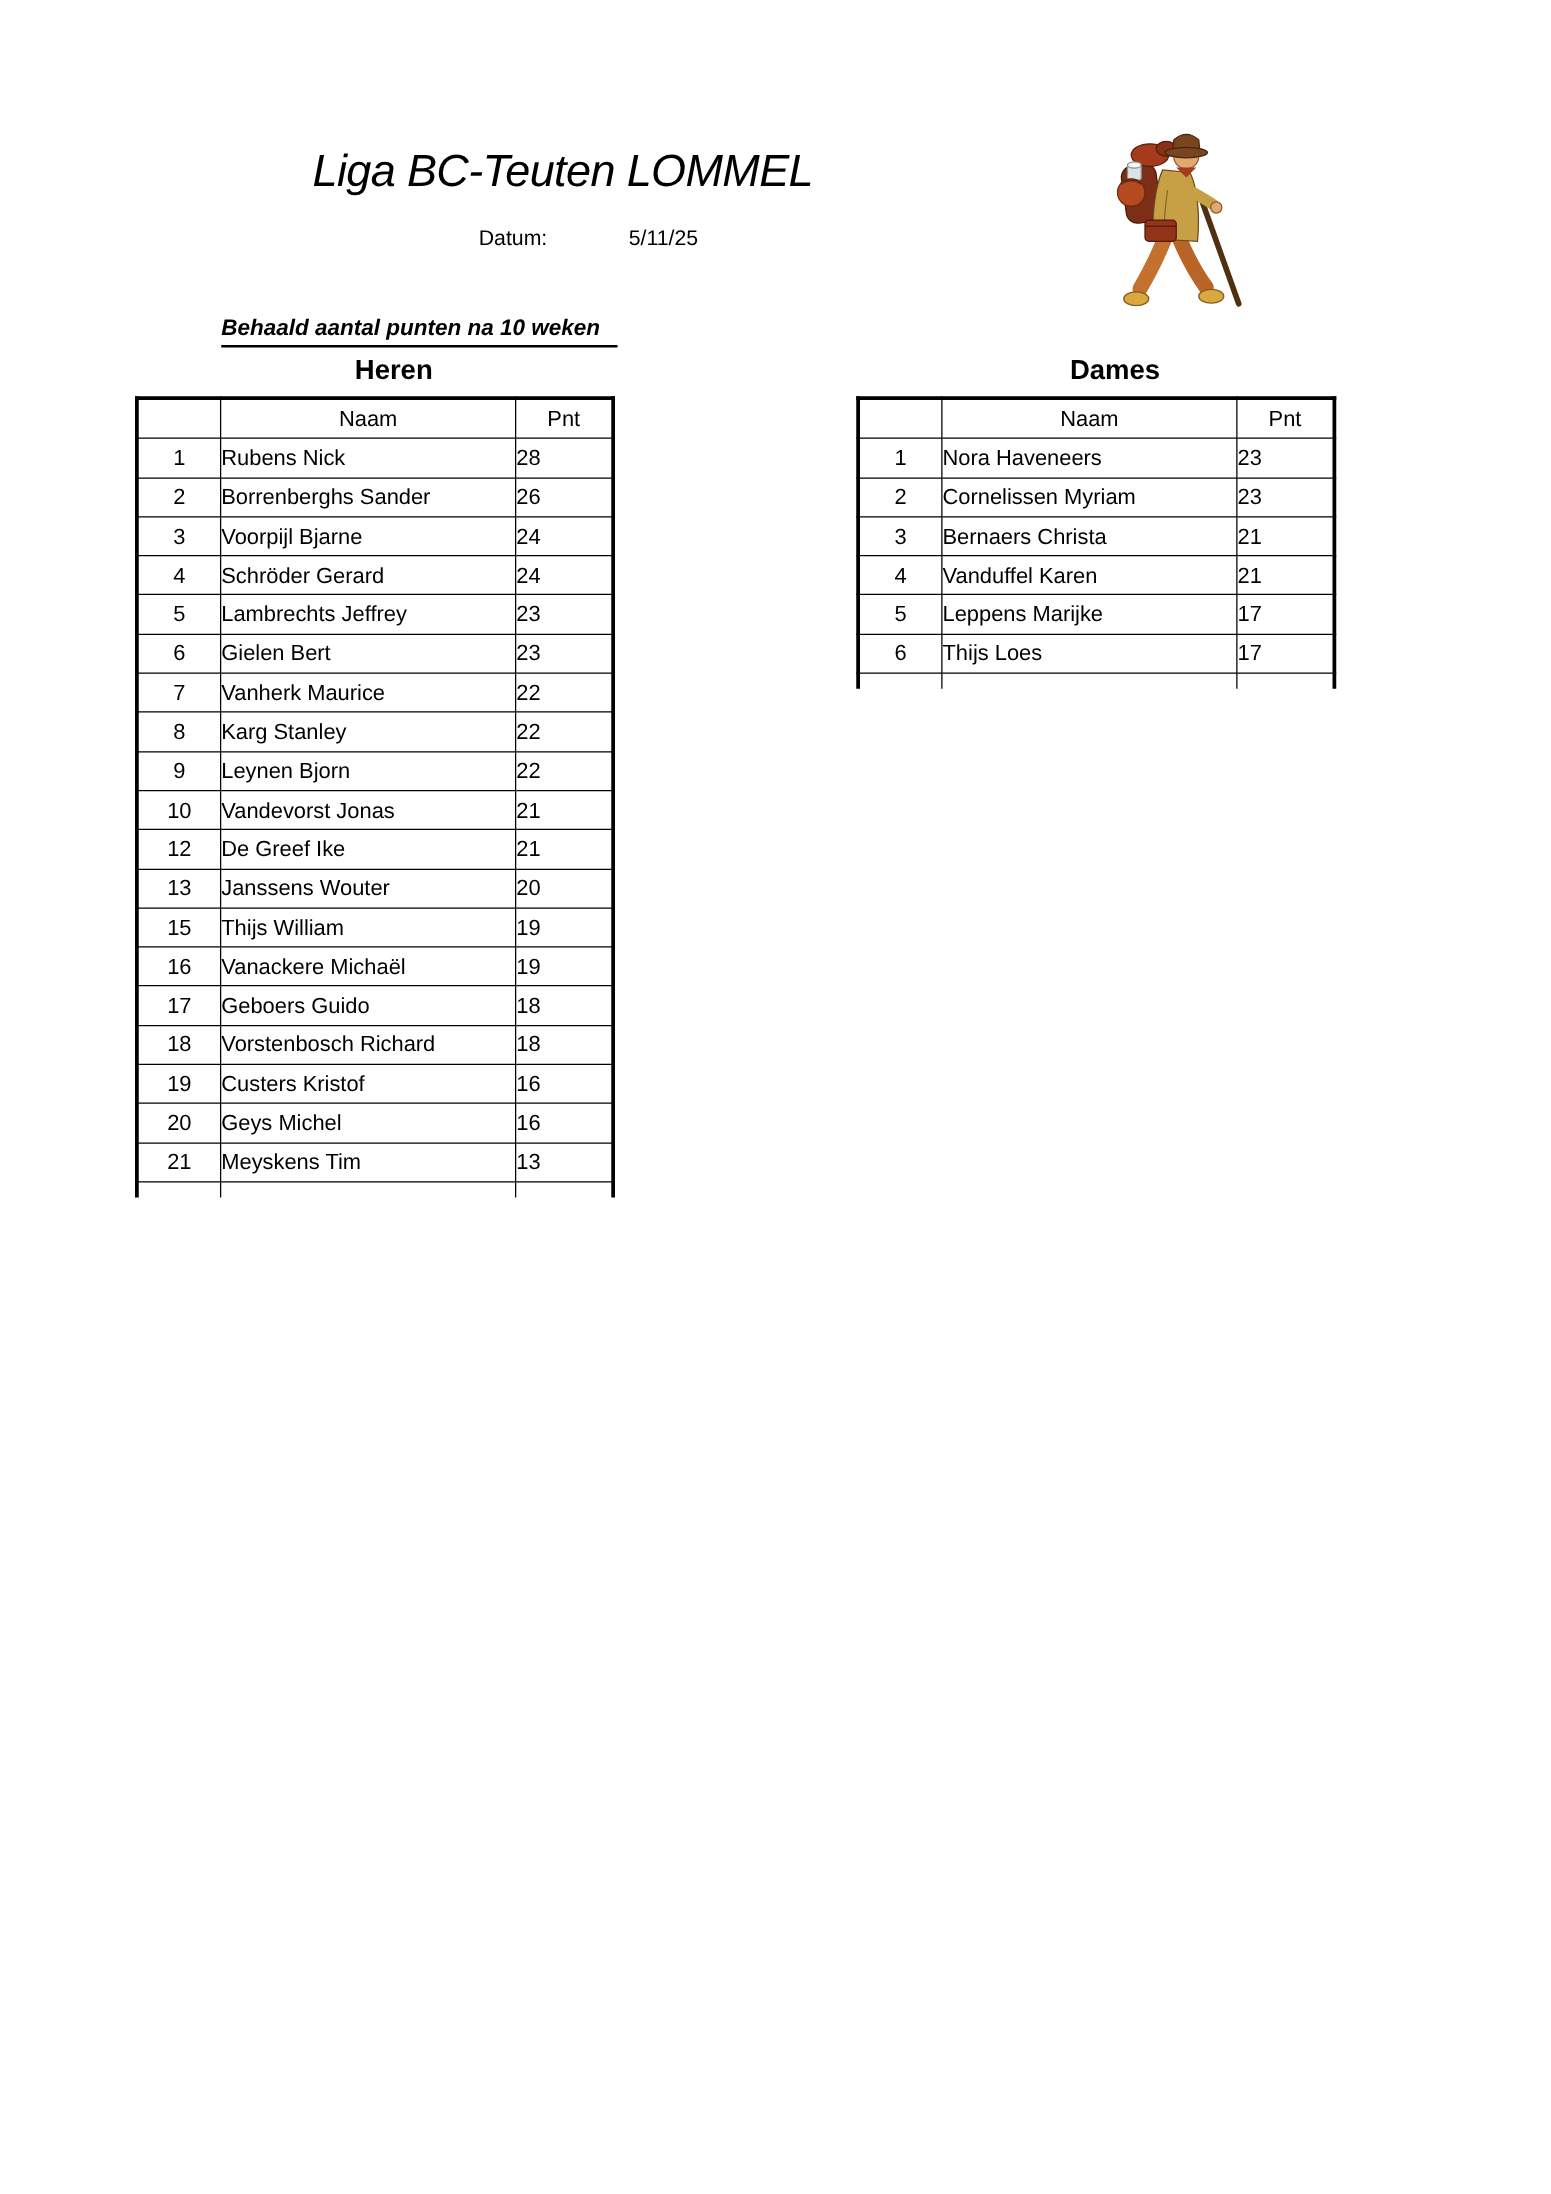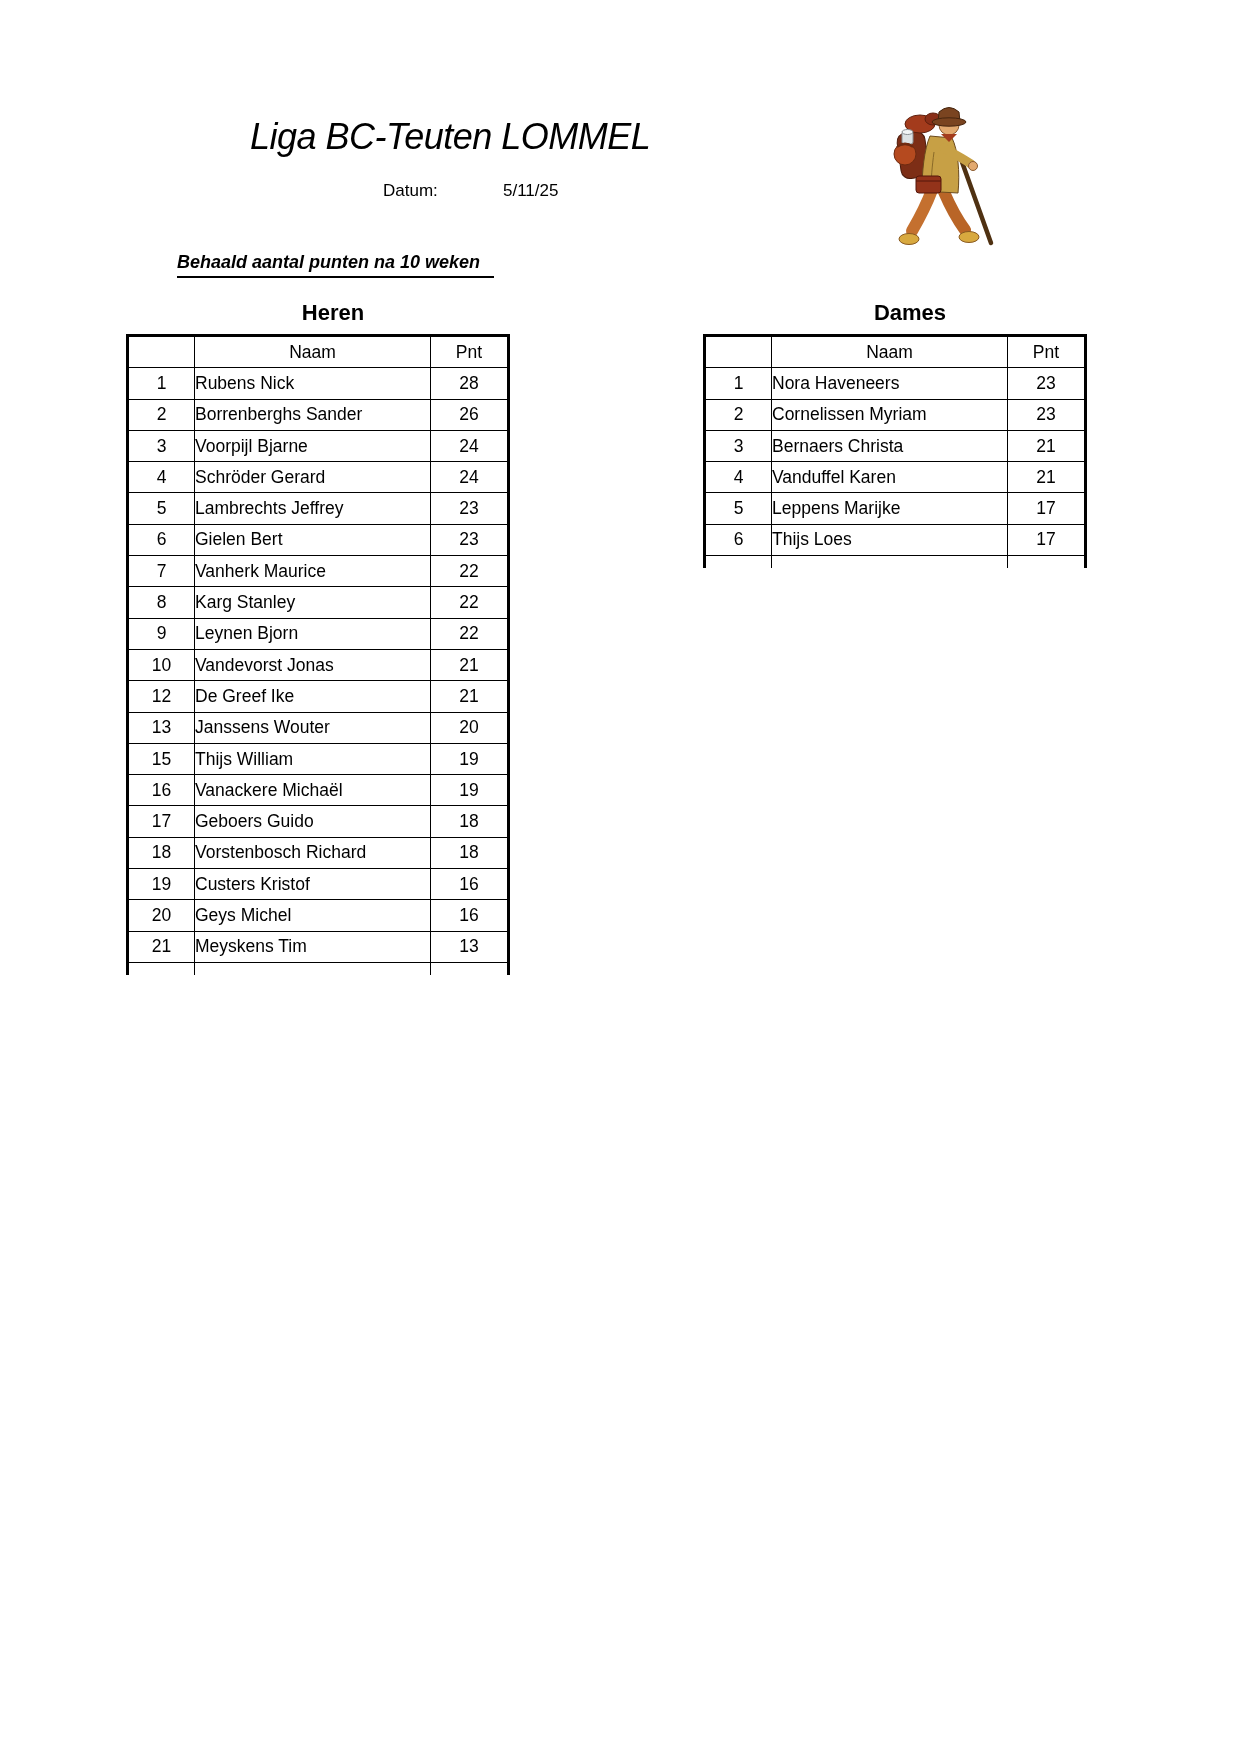--- a/index.html
+++ b/index.html
@@ -14,41 +14,41 @@
   }
   .datum-label { position:absolute; left:383px; top:181px; font-size:17px;text-align:right; }
   .datum-value { position:absolute; left:503px; top:181px; font-size:17px; }
   .subtitle {
     position:absolute; left:177px; top:232px;
     font-size:18px; font-weight:bold; font-style:italic; white-space:nowrap;
     border-bottom:2.5px solid #000; padding:0 14px 3px 0;margin-top:20px;
   }
   .logo { position:absolute; left:872px; top:92px; }
 
-  .tbl-block { position:absolute; top:300px; width:414px;margin-left:18px; }
+  .tbl-block { position:absolute; top:283px; width:414px; }
   .tbl-block.heren { left:108px; }
   .tbl-block.dames { left:685px; }
   .tbl-title { text-align:center; font-weight:bold; font-size:22px; height:34px; }
 
   table.ranking {
     border-collapse:collapse; table-layout:fixed; width:381px;
     border:3px solid #000; border-bottom:none;
   }
   table.ranking col.c1 { width:67px; }
   table.ranking col.c2 { width:236px; }
   table.ranking col.c3 { width:78px; }
   table.ranking th, table.ranking td {
     border:1.5px solid #000; height:30.3px; padding:0;
     font-size:17.5px; font-weight:normal; white-space:nowrap; overflow:hidden;
     background:#fff;
   }
   table.ranking th { text-align:center; }
   td.c-rank { text-align:center; }
   td.c-name { text-align:left; padding-left:7px; }
-  td.c-pnt  { text-align:center; }
+  td.c-pnt  { }
   tbody.stub-body td {
     height:12px; border-bottom:none;
   }
 </style>
 </head>
 <body>
 
 <div class="page-title">Liga BC-Teuten LOMMEL</div>
 
 <span class="datum-label">Datum:</span>

